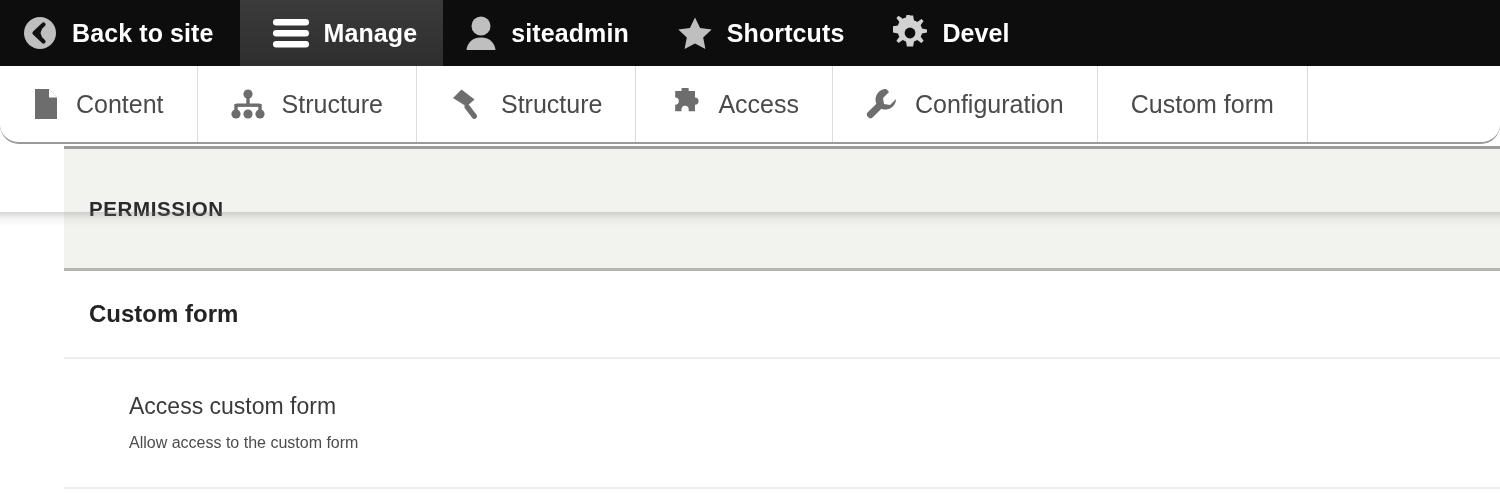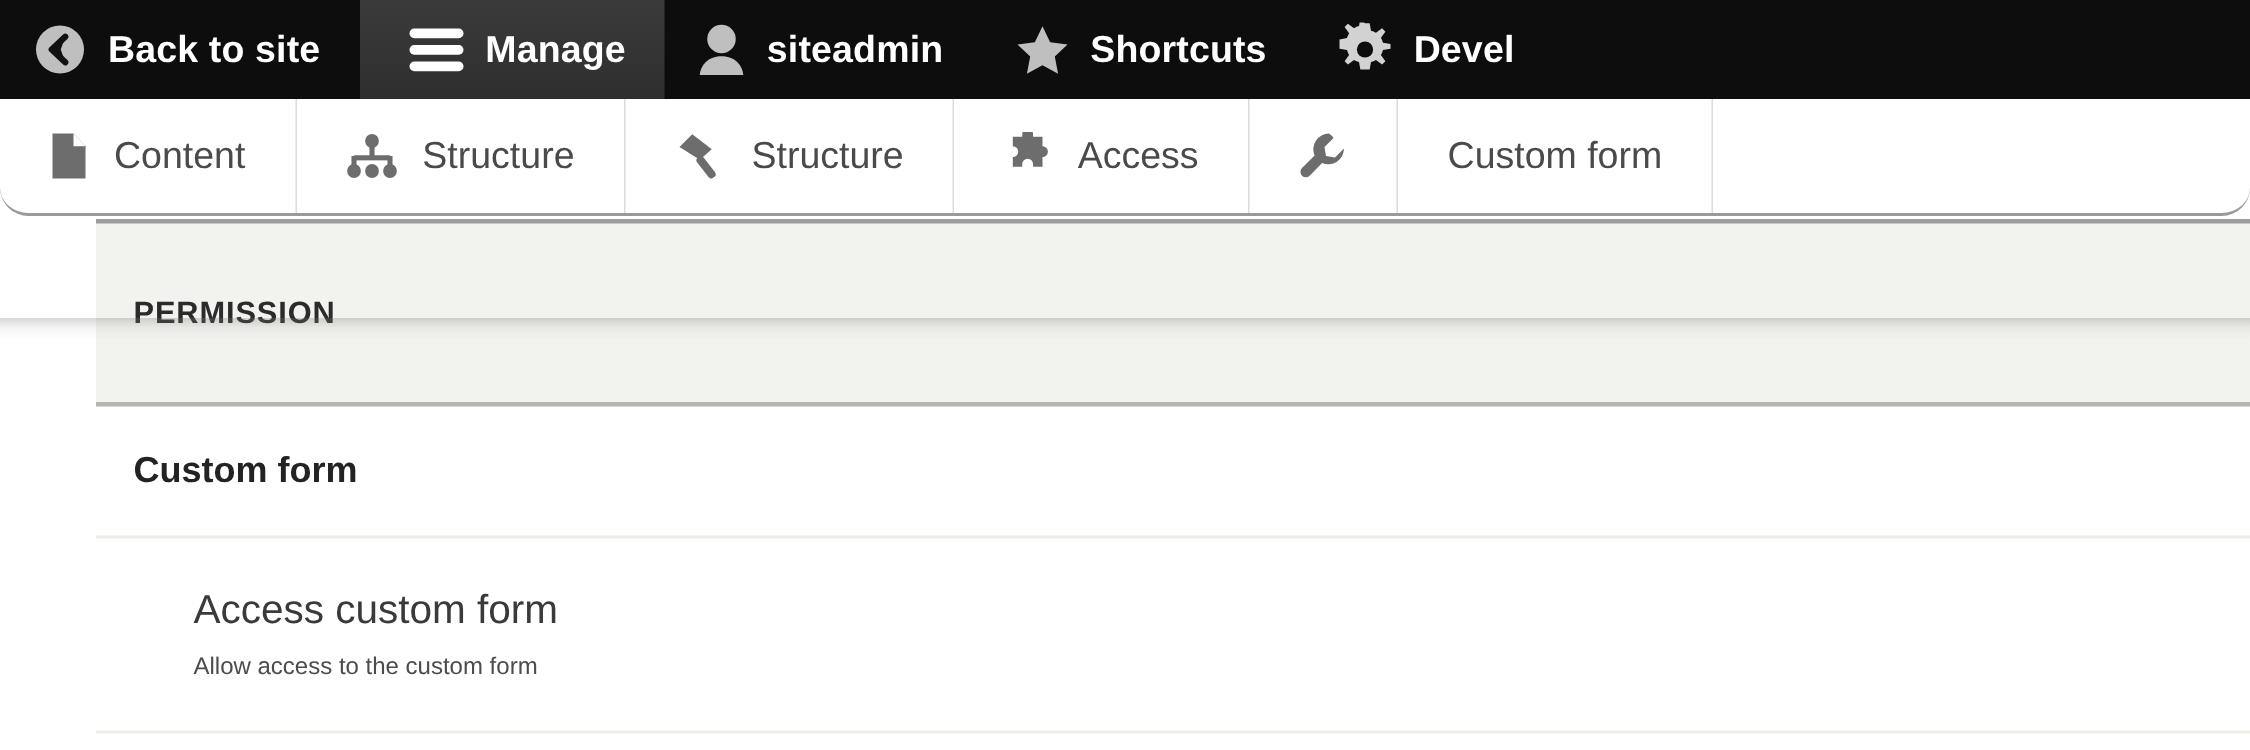--- a/index.html
+++ b/index.html
@@ -131,21 +131,21 @@
     border-bottom: 2px solid #ededea;
   }
   .row-perm td {
     height: 128px;
     padding-left: 65px;
     border-bottom: 2px solid #ededea;
     line-height: 1.0;
   }
   .perm-title {
     display: block;
-    font-size: 27px;
+    font-size: 23px;
     color: #3a3a3a;
     margin-bottom: 17px;
   }
   .perm-desc {
     display: block;
     font-size: 16px;
     color: #4c4c4c;
   }
 </style>
 </head>
@@ -251,20 +251,21 @@
     </span>
     <span class="menu-label">Access</span>
   </div>
 
   <div class="menu-item">
     <span class="icon-wrap">
       <svg width="32" height="32" viewBox="0 0 32 32">
         <path fill="#6d6d6d" d="M20.0 1.0 a10.5 10.5 0 0 0 -9.6 14.7 L2.0 24.0 a3.6 3.6 0 0 0 5.1 5.1 l8.3-8.4 A10.5 10.5 0 0 0 30.0 11.0 L24.0 17.0 l-6.0 -1.0 -1.0 -6.0 L23.0 4.0 A10.5 10.5 0 0 0 20.0 1.0 z"></path>
       </svg>
     </span>
+    <span class="menu-label">Configuration</span>
   </div>
 
   <div class="menu-item">
     <span class="menu-label">Custom form</span>
   </div>
 
   <div class="menu-shadow"></div>
 </div>
 
 <div class="page">

